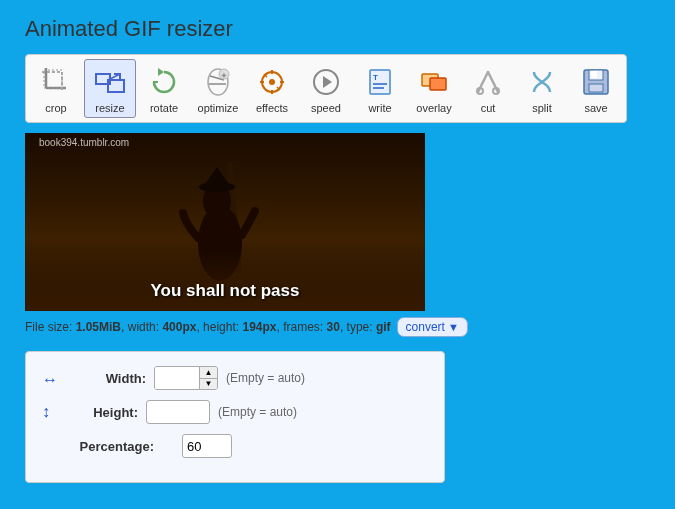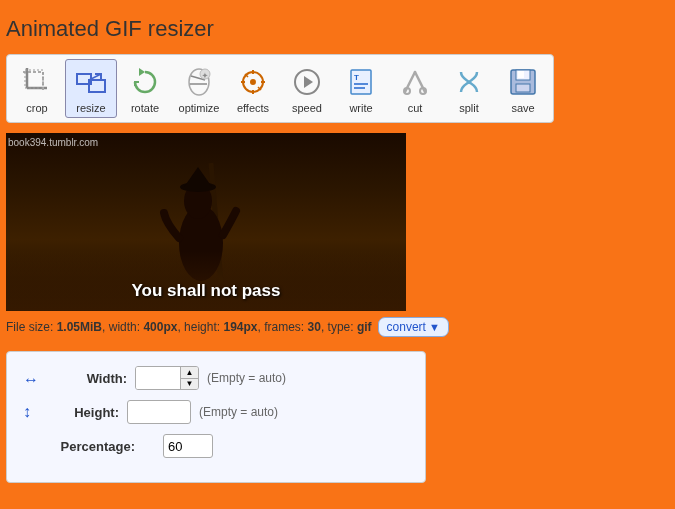--- a/index.html
+++ b/index.html
@@ -3,24 +3,24 @@
   <meta charset="utf-8">
   <style>
     * { box-sizing: border-box; margin: 0; padding: 0; }
     body {
       font-family: Arial, sans-serif;
       font-size: 13px;
       background: #f0f0f0;
       color: #333;
     }
     .page-wrapper {
-      background: #f97316;
+      background: #0ea5e9;
       max-width: 675px;
       min-height: 509px;
-      padding: 16px 6px;
+      padding: 16px 25px;
     }
     .page-title {
       font-size: 22px;
       font-weight: normal;
       color: #333;
       margin-bottom: 12px;
     }
     .toolbar {
       display: flex;
       flex-direction: row;
@@ -69,21 +69,21 @@
       position: relative;
       width: 400px;
       height: 178px;
       background: #111;
       margin-bottom: 6px;
       overflow: hidden;
     }
     .preview-watermark {
       position: absolute;
       top: 4px;
-      left: 2px;
+      left: 14px;
       color: rgba(255,255,255,0.7);
       font-size: 10px;
     }
     .preview-caption {
       position: absolute;
       bottom: 10px;
       left: 0;
       right: 0;
       text-align: center;
       color: #fff;
@@ -276,20 +276,29 @@
         <svg width="32" height="32" viewBox="0 0 32 32">
           <rect x="6" y="4" width="20" height="24" fill="#e8f0ff" stroke="#4488cc" stroke-width="1.5" rx="1"></rect>
           <text x="9" y="14" font-size="8" fill="#2266cc" font-weight="bold">T</text>
           <line x1="9" y1="18" x2="23" y2="18" stroke="#2266cc" stroke-width="1.5"></line>
           <line x1="9" y1="22" x2="20" y2="22" stroke="#2266cc" stroke-width="1.5"></line>
         </svg>
       </div>
       <span class="tool-label">write</span>
     </button>
 
+    <button class="tool-btn">
+      <div class="tool-icon">
+        <svg width="32" height="32" viewBox="0 0 32 32">
+          <rect x="4" y="8" width="16" height="12" fill="#ffcc88" stroke="#cc6600" stroke-width="1.5" rx="1"></rect>
+          <rect x="12" y="12" width="16" height="12" fill="#ff8844" stroke="#cc4400" stroke-width="1.5" rx="1"></rect>
+        </svg>
+      </div>
+      <span class="tool-label">overlay</span>
+    </button>
 
     <button class="tool-btn">
       <div class="tool-icon">
         <svg width="32" height="32" viewBox="0 0 32 32">
           <line x1="16" y1="6" x2="6" y2="26" stroke="#aaa" stroke-width="2.5" stroke-linecap="round"></line>
           <line x1="16" y1="6" x2="26" y2="26" stroke="#aaa" stroke-width="2.5" stroke-linecap="round"></line>
           <circle cx="8" cy="25" r="3" fill="none" stroke="#aaa" stroke-width="2"></circle>
           <circle cx="24" cy="25" r="3" fill="none" stroke="#aaa" stroke-width="2"></circle>
         </svg>
       </div>

